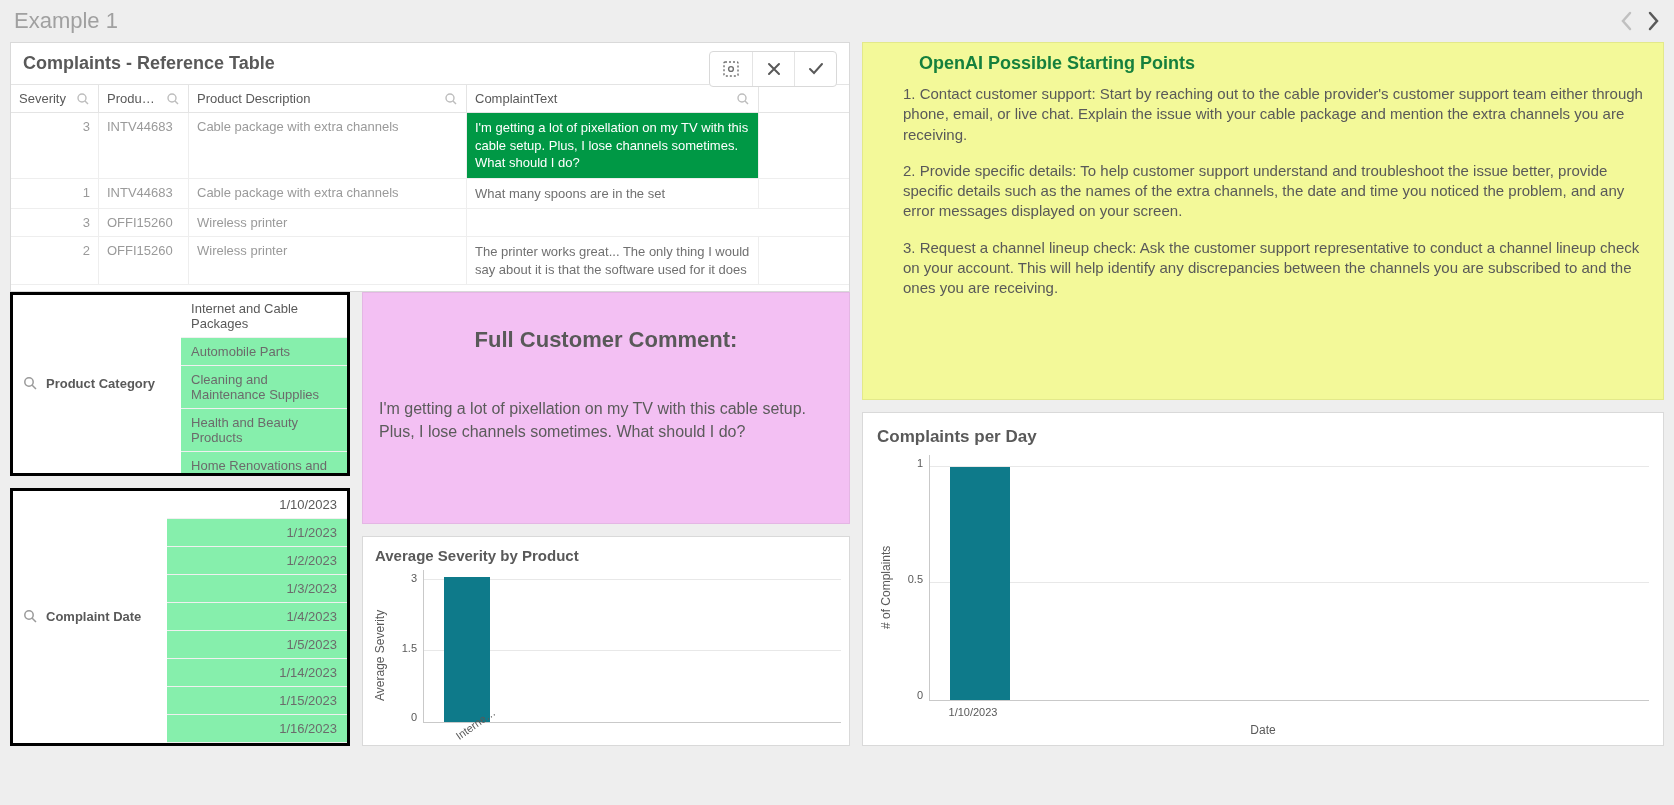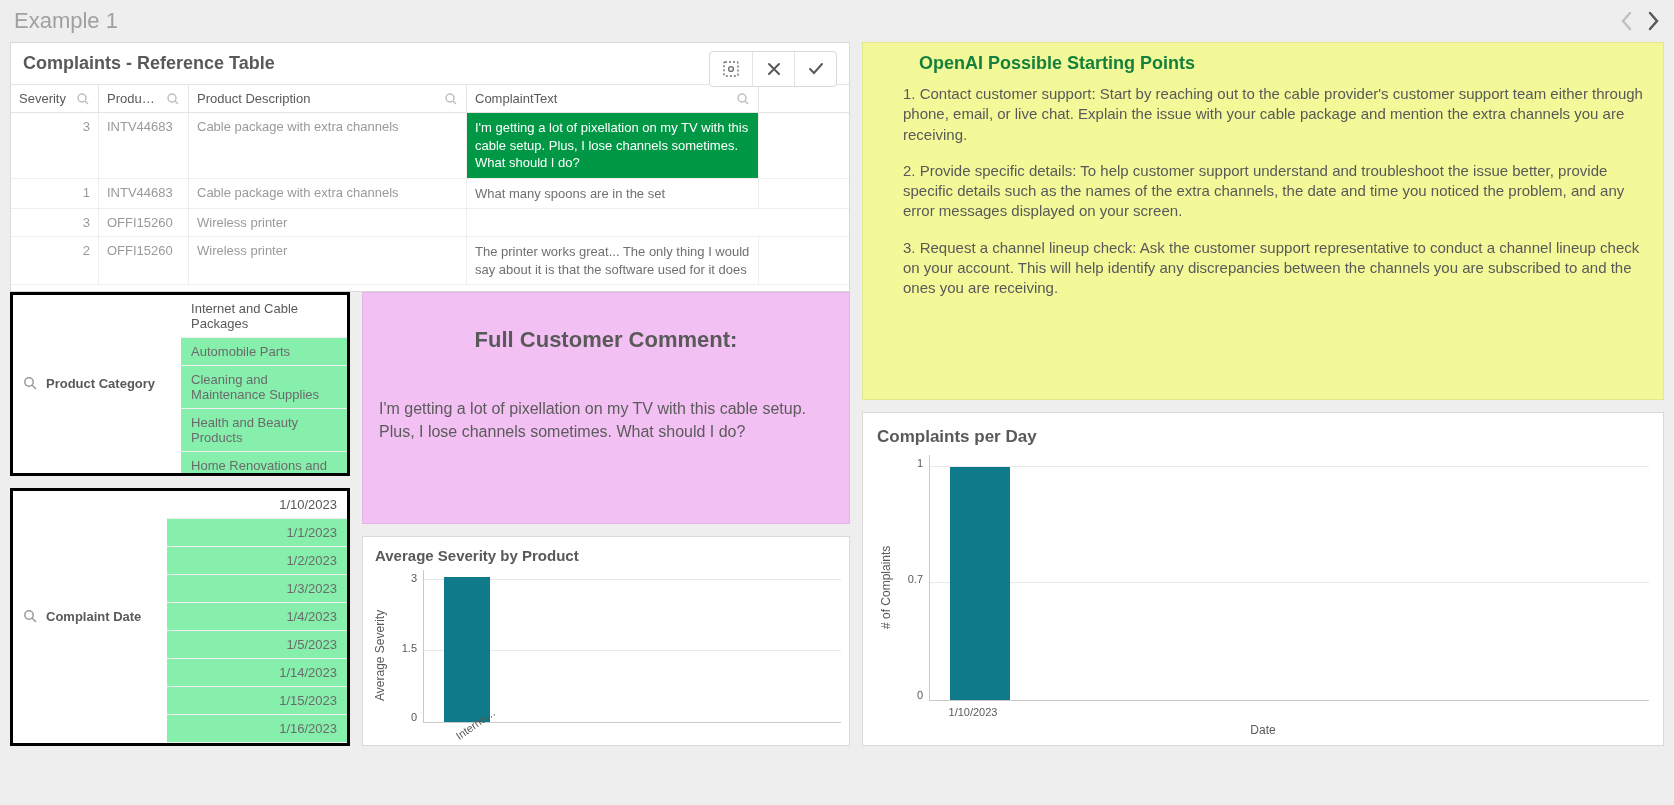--- a/index.html
+++ b/index.html
@@ -291,21 +291,21 @@
           <p>3. Request a channel lineup check: Ask the customer support representative to conduct a channel lineup check on your account. This will help identify any discrepancies between the channels you are subscribed to and the ones you are receiving.</p>
         </div>
     </div>
 
     <div class="per-day-panel">
       <div class="chart-title">Complaints per Day</div>
       <div class="chart-area" style="flex:1;">
         <div class="y-axis-label"># of Complaints</div>
         <div class="y-ticks" id="pd-yticks">
             <div>1</div>
-            <div>0.7</div>
+            <div>0.5</div>
             <div>0</div>
           </div>
         <div class="plot" id="pd-plot">
             <div class="grid-line" style="bottom: 47.619%;"></div>
             <div class="grid-line" style="bottom: 95.2381%;"></div>
             <div class="bar" style="height: 95.2381%; left: 20px; width: 60px;"></div>
             <div class="x-tick" style="left: 43px;">1/10/2023</div>
           </div>
       </div>
       <div class="x-axis-label">Date</div>

